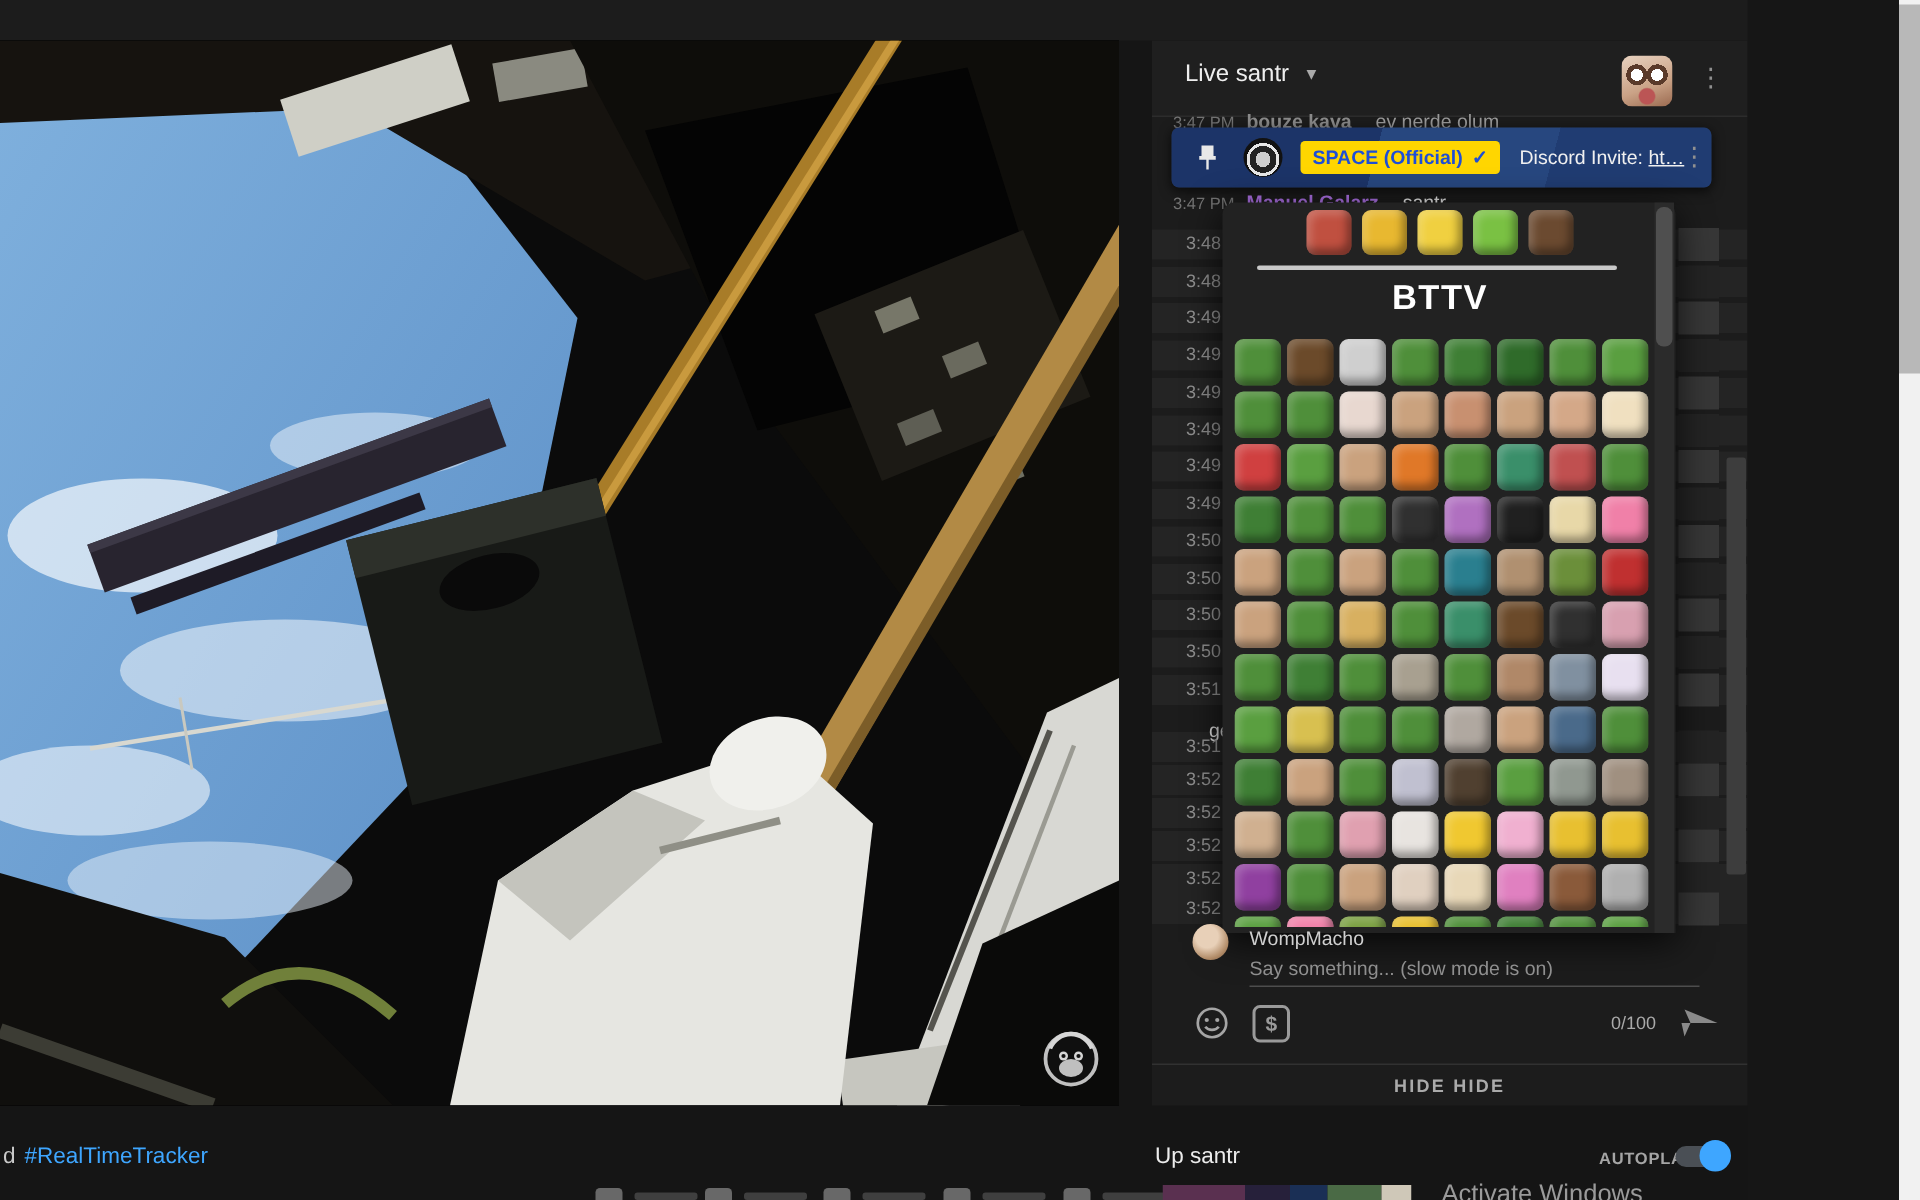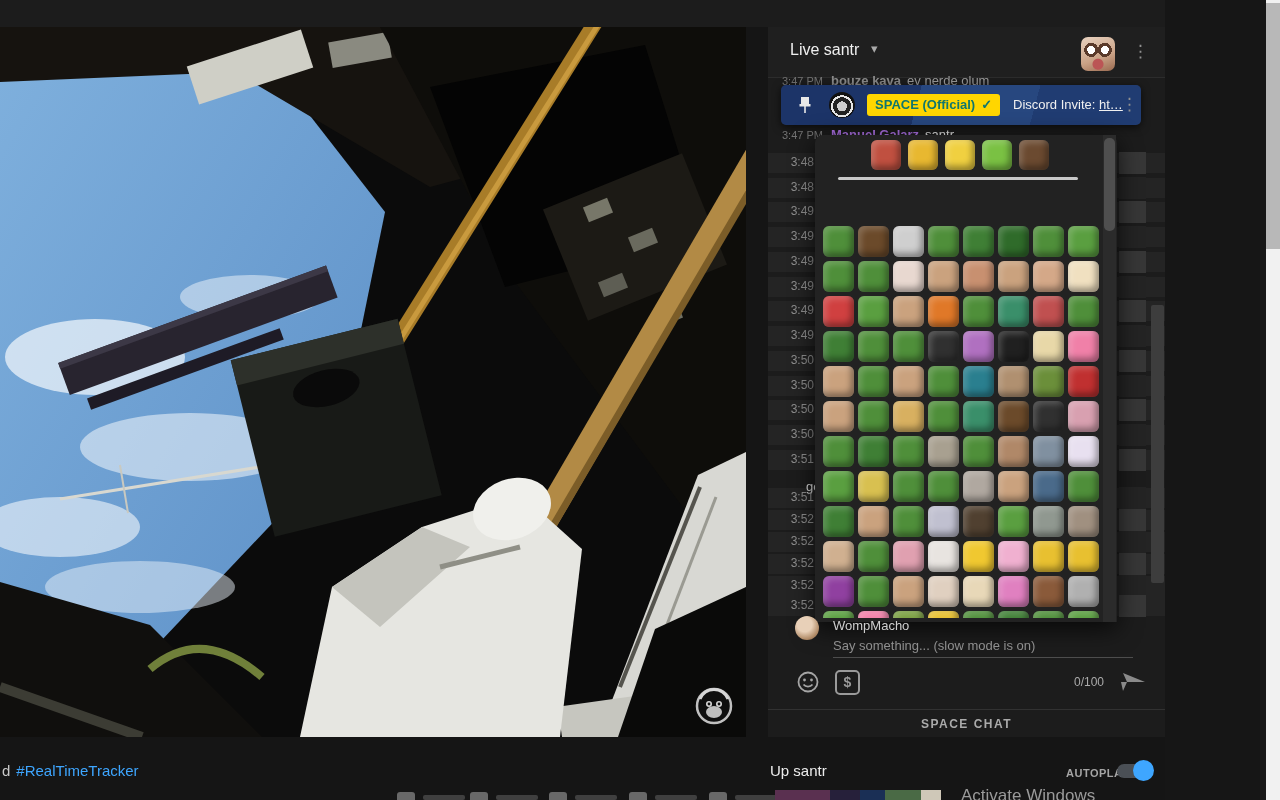--- a/index.html
+++ b/index.html
@@ -39,37 +39,37 @@
 
   
   .chat-row{position:absolute;left:0;width:397px;height:20px;background:rgba(255,255,255,.035);}
   .chat-row .ts{position:absolute;left:10px;top:2px;width:36px;color:#8f8f8f;font-size:12px;text-align:right;}
   .chat-row .blockA{position:absolute;left:351px;top:-1px;width:27px;height:22px;background:#373737;}
   .chat-row .blockB{position:absolute;left:351px;top:-1px;width:27px;height:22px;background:#242424;}
   .chat-wrap{position:absolute;left:8px;color:#ddd;font-size:13px;}
 
   .msgline{position:absolute;font-size:13px;white-space:nowrap;}
   .msgline .time{color:#737373;margin-right:8px;font-size:11px;}
-  .msgline .author{margin-right:6px;}
+  .msgline .author{margin-right:16px;}
   #msg-above{left:14px;top:46px;color:#9a9a9a;}
   #msg-above .author{color:#8a8a8a;font-weight:bold;}
   #msg-below{left:14px;top:100px;color:#e3e3e3;}
   #msg-below .author{color:#a96ee0;font-weight:bold;}
 
   
   #chat-scrollbar{left:383px;top:278px;width:13px;height:278px;background:#3d3d3d;border-radius:2px;position:absolute;}
 
   
   #pinned{position:absolute;left:13px;top:58px;width:360px;height:40px;border-radius:5px;
     background:linear-gradient(105deg,#1c3468 0 38%,#27477f 38% 70%,#203c72 70%);
     box-shadow:0 2px 8px rgba(0,0,0,.65);}
   #pin-icon{position:absolute;left:17px;top:11px;}
   #pinned-avatar{position:absolute;left:48px;top:7px;width:26px;height:26px;border-radius:50%;
     background:radial-gradient(circle at 50% 55%, #cfcfcf 0 5px, #222 5px 9px, #e6e6e6 9px 11px, #111 11px);}
-  #pinned-badge{position:absolute;left:86px;top:9px;height:22px;background:#ffd600;color:#0f766e;
+  #pinned-badge{position:absolute;left:86px;top:9px;height:22px;background:#ffd600;color:#1d4ed8;
     font-size:13px;font-weight:bold;border-radius:3px;padding:0 8px;line-height:22px;}
   #pinned-badge .check{font-weight:bold;margin-left:6px;}
   #pinned-msg{position:absolute;left:232px;top:12px;color:#f0f0f0;font-size:13px;white-space:nowrap;}
   #pinned-msg .lnk{text-decoration:underline;}
   #pinned-kebab{position:absolute;left:340px;top:11px;}
 
   
   #picker{position:absolute;left:47px;top:108px;width:302px;height:487px;background:#222;
     border-radius:8px 8px 0 0;box-shadow:0 6px 24px rgba(0,0,0,.75);}
   #picker-recent{position:absolute;left:56px;top:5px;display:flex;gap:7px;}
@@ -326,20 +326,21 @@
 
   <div id="picker">
     <div id="picker-recent">
         <div class="emote r" style="background: rgb(192, 80, 64);"></div>
         <div class="emote r" style="background: rgb(232, 184, 48);"></div>
         <div class="emote r" style="background: rgb(240, 208, 64);"></div>
         <div class="emote r" style="background: rgb(122, 193, 67);"></div>
         <div class="emote r" style="background: rgb(107, 74, 48);"></div>
       </div>
     <div id="picker-divider"></div>
+    <div id="picker-title">BTTV</div>
     <div id="picker-grid">
         <div class="emote g" style="background: rgb(79, 143, 58);"></div>
         <div class="emote g" style="background: rgb(107, 74, 42);"></div>
         <div class="emote g" style="background: rgb(207, 207, 207);"></div>
         <div class="emote g" style="background: rgb(79, 143, 58);"></div>
         <div class="emote g" style="background: rgb(63, 127, 53);"></div>
         <div class="emote g" style="background: rgb(47, 107, 42);"></div>
         <div class="emote g" style="background: rgb(79, 143, 58);"></div>
         <div class="emote g" style="background: rgb(90, 159, 64);"></div>
         <div class="emote g" style="background: rgb(79, 143, 58);"></div>
@@ -444,21 +445,21 @@
     <circle cx="7.5" cy="9" r="1.4" fill="#a5a5a5"></circle>
       <circle cx="14.5" cy="9" r="1.4" fill="#a5a5a5"></circle>
     <path d="M6.5,13.5 A5.5,5 0 0 0 15.5,13.5" stroke="#a5a5a5" stroke-width="1.8" fill="none"></path>
   </svg>
   <div id="dollar">$</div>
   <div id="counter">0/100</div>
   <svg id="send" width="26" height="20" viewBox="0 0 26 20">
     <path d="M1,10 L25,10 L3,1 L7,10 L3,19 Z" fill="#8a8a8a"></path>
   </svg>
 
-  <div id="hide-chat">SPACE CHAT</div>
+  <div id="hide-chat">HIDE HIDE</div>
 </div>
 
 <div class="abs" id="upnext-label">Up santr</div>
 <div class="abs" id="autoplay-label">AUTOPLAY</div>
 <div class="abs" id="autoplay-toggle"></div>
 <div class="abs" id="autoplay-knob"></div>
 <div class="abs" id="upnext-thumb">
     <div style="width: 55px; background: rgb(90, 48, 80);"></div>
     <div style="width: 30px; background: rgb(38, 32, 58);"></div>
     <div style="width: 25px; background: rgb(26, 47, 85);"></div>

